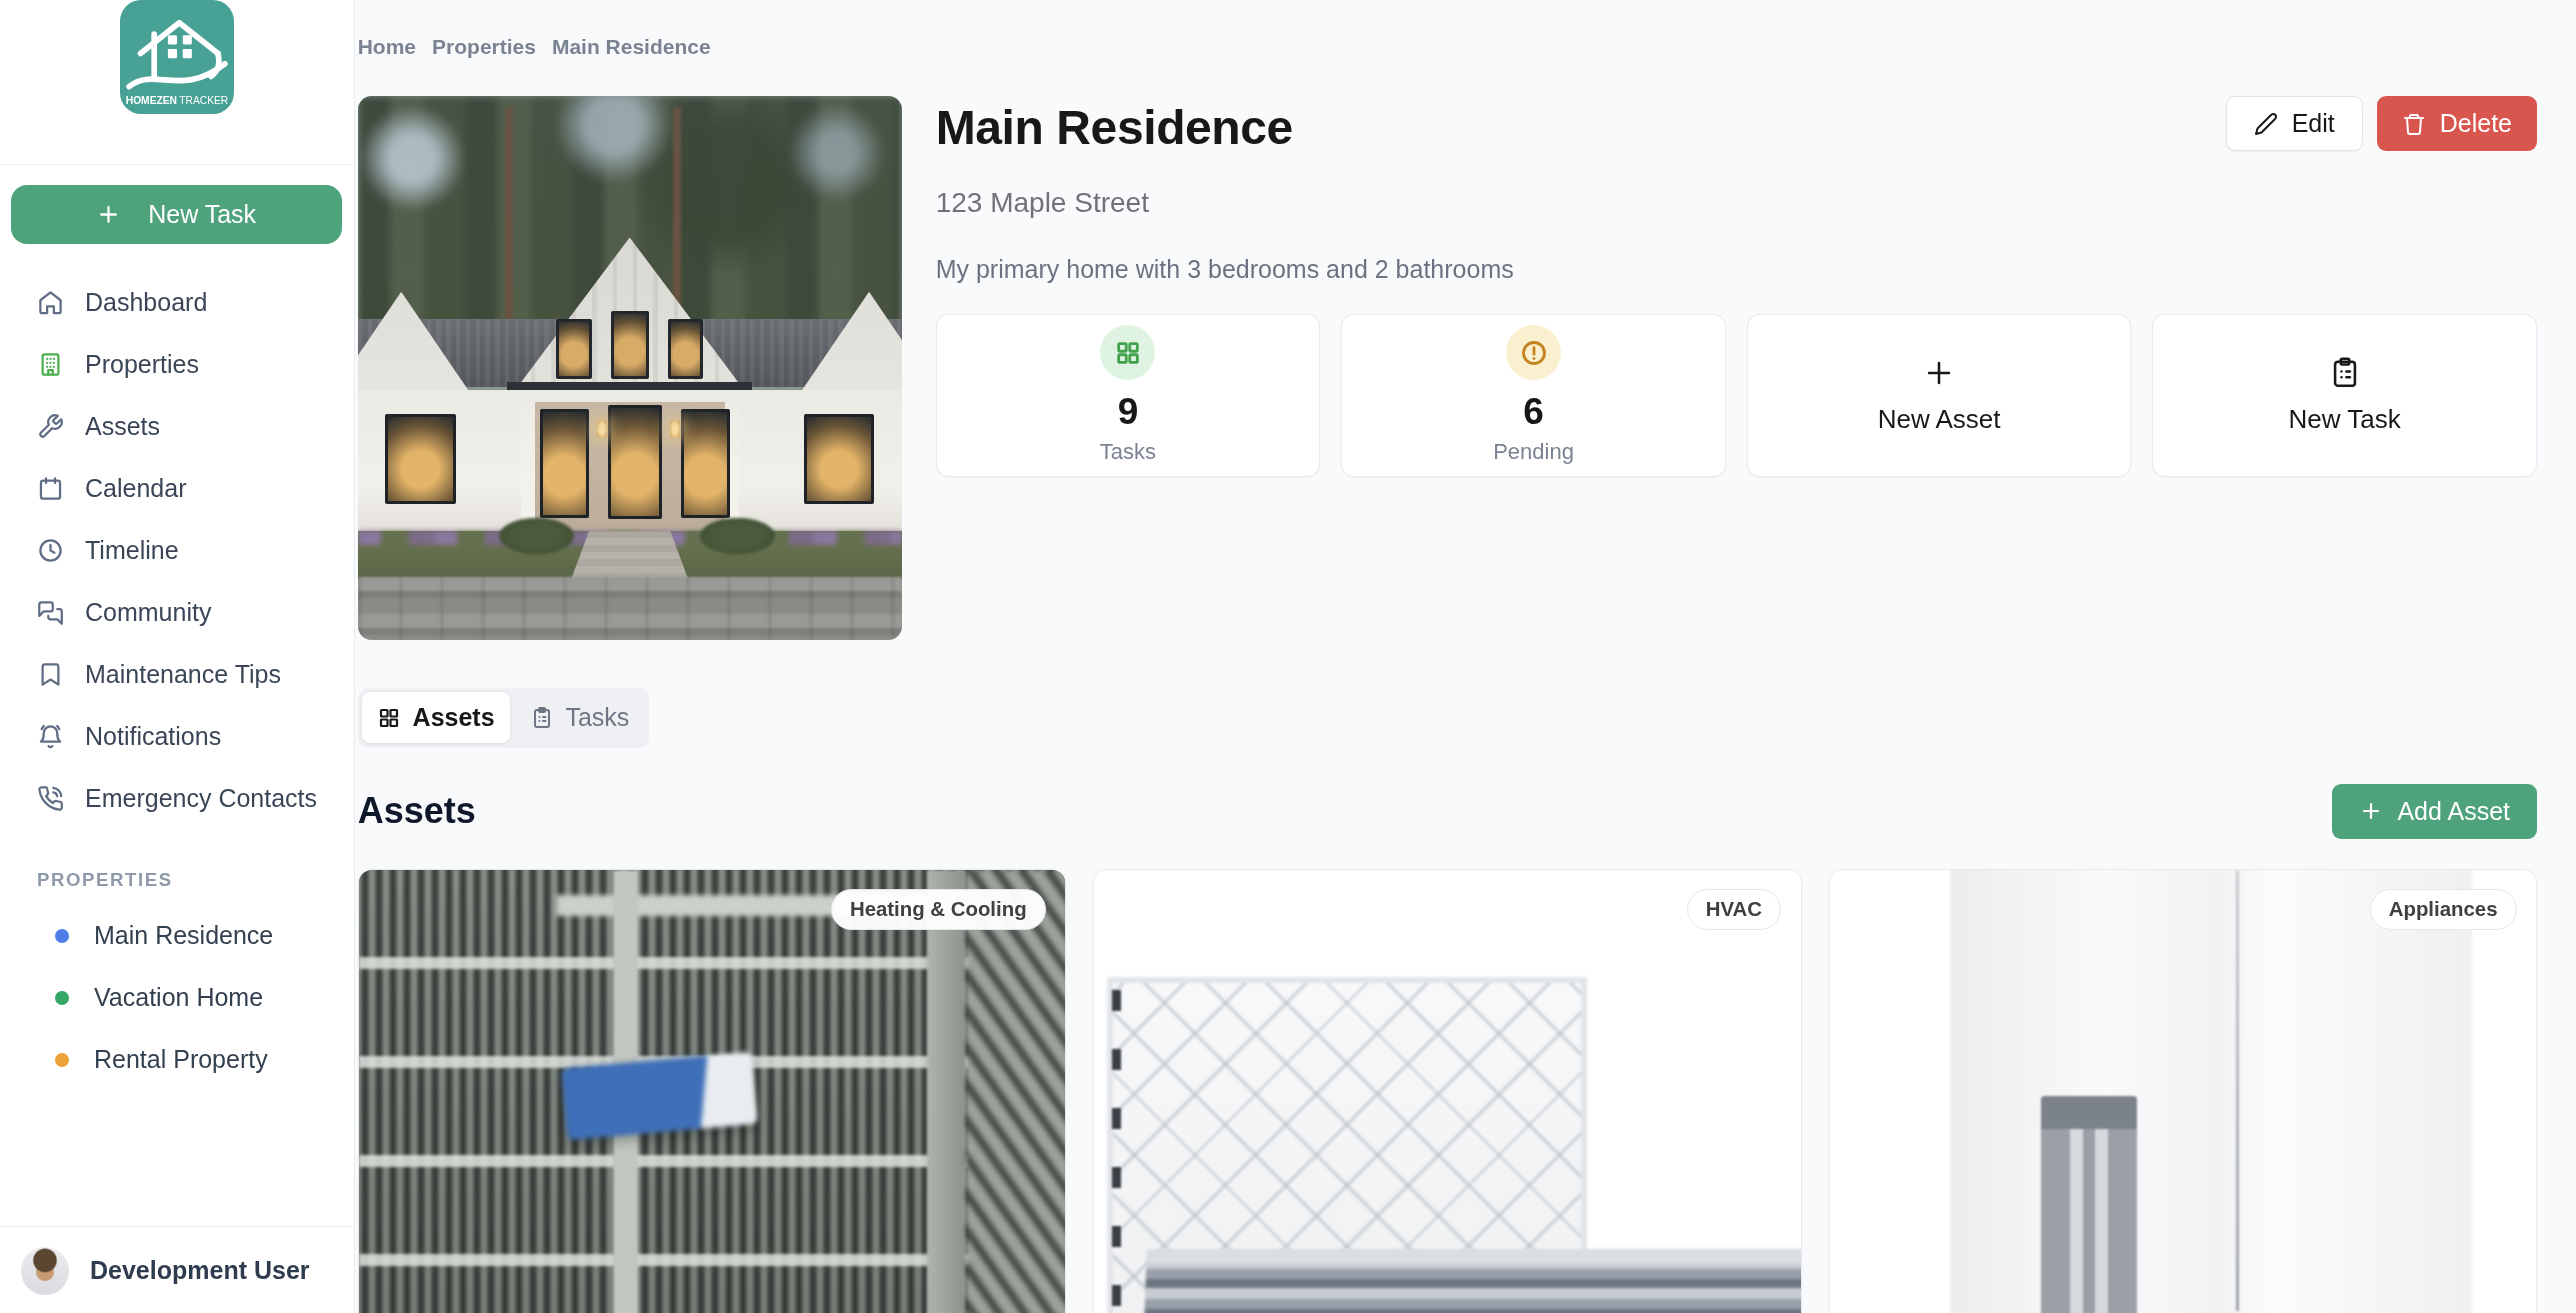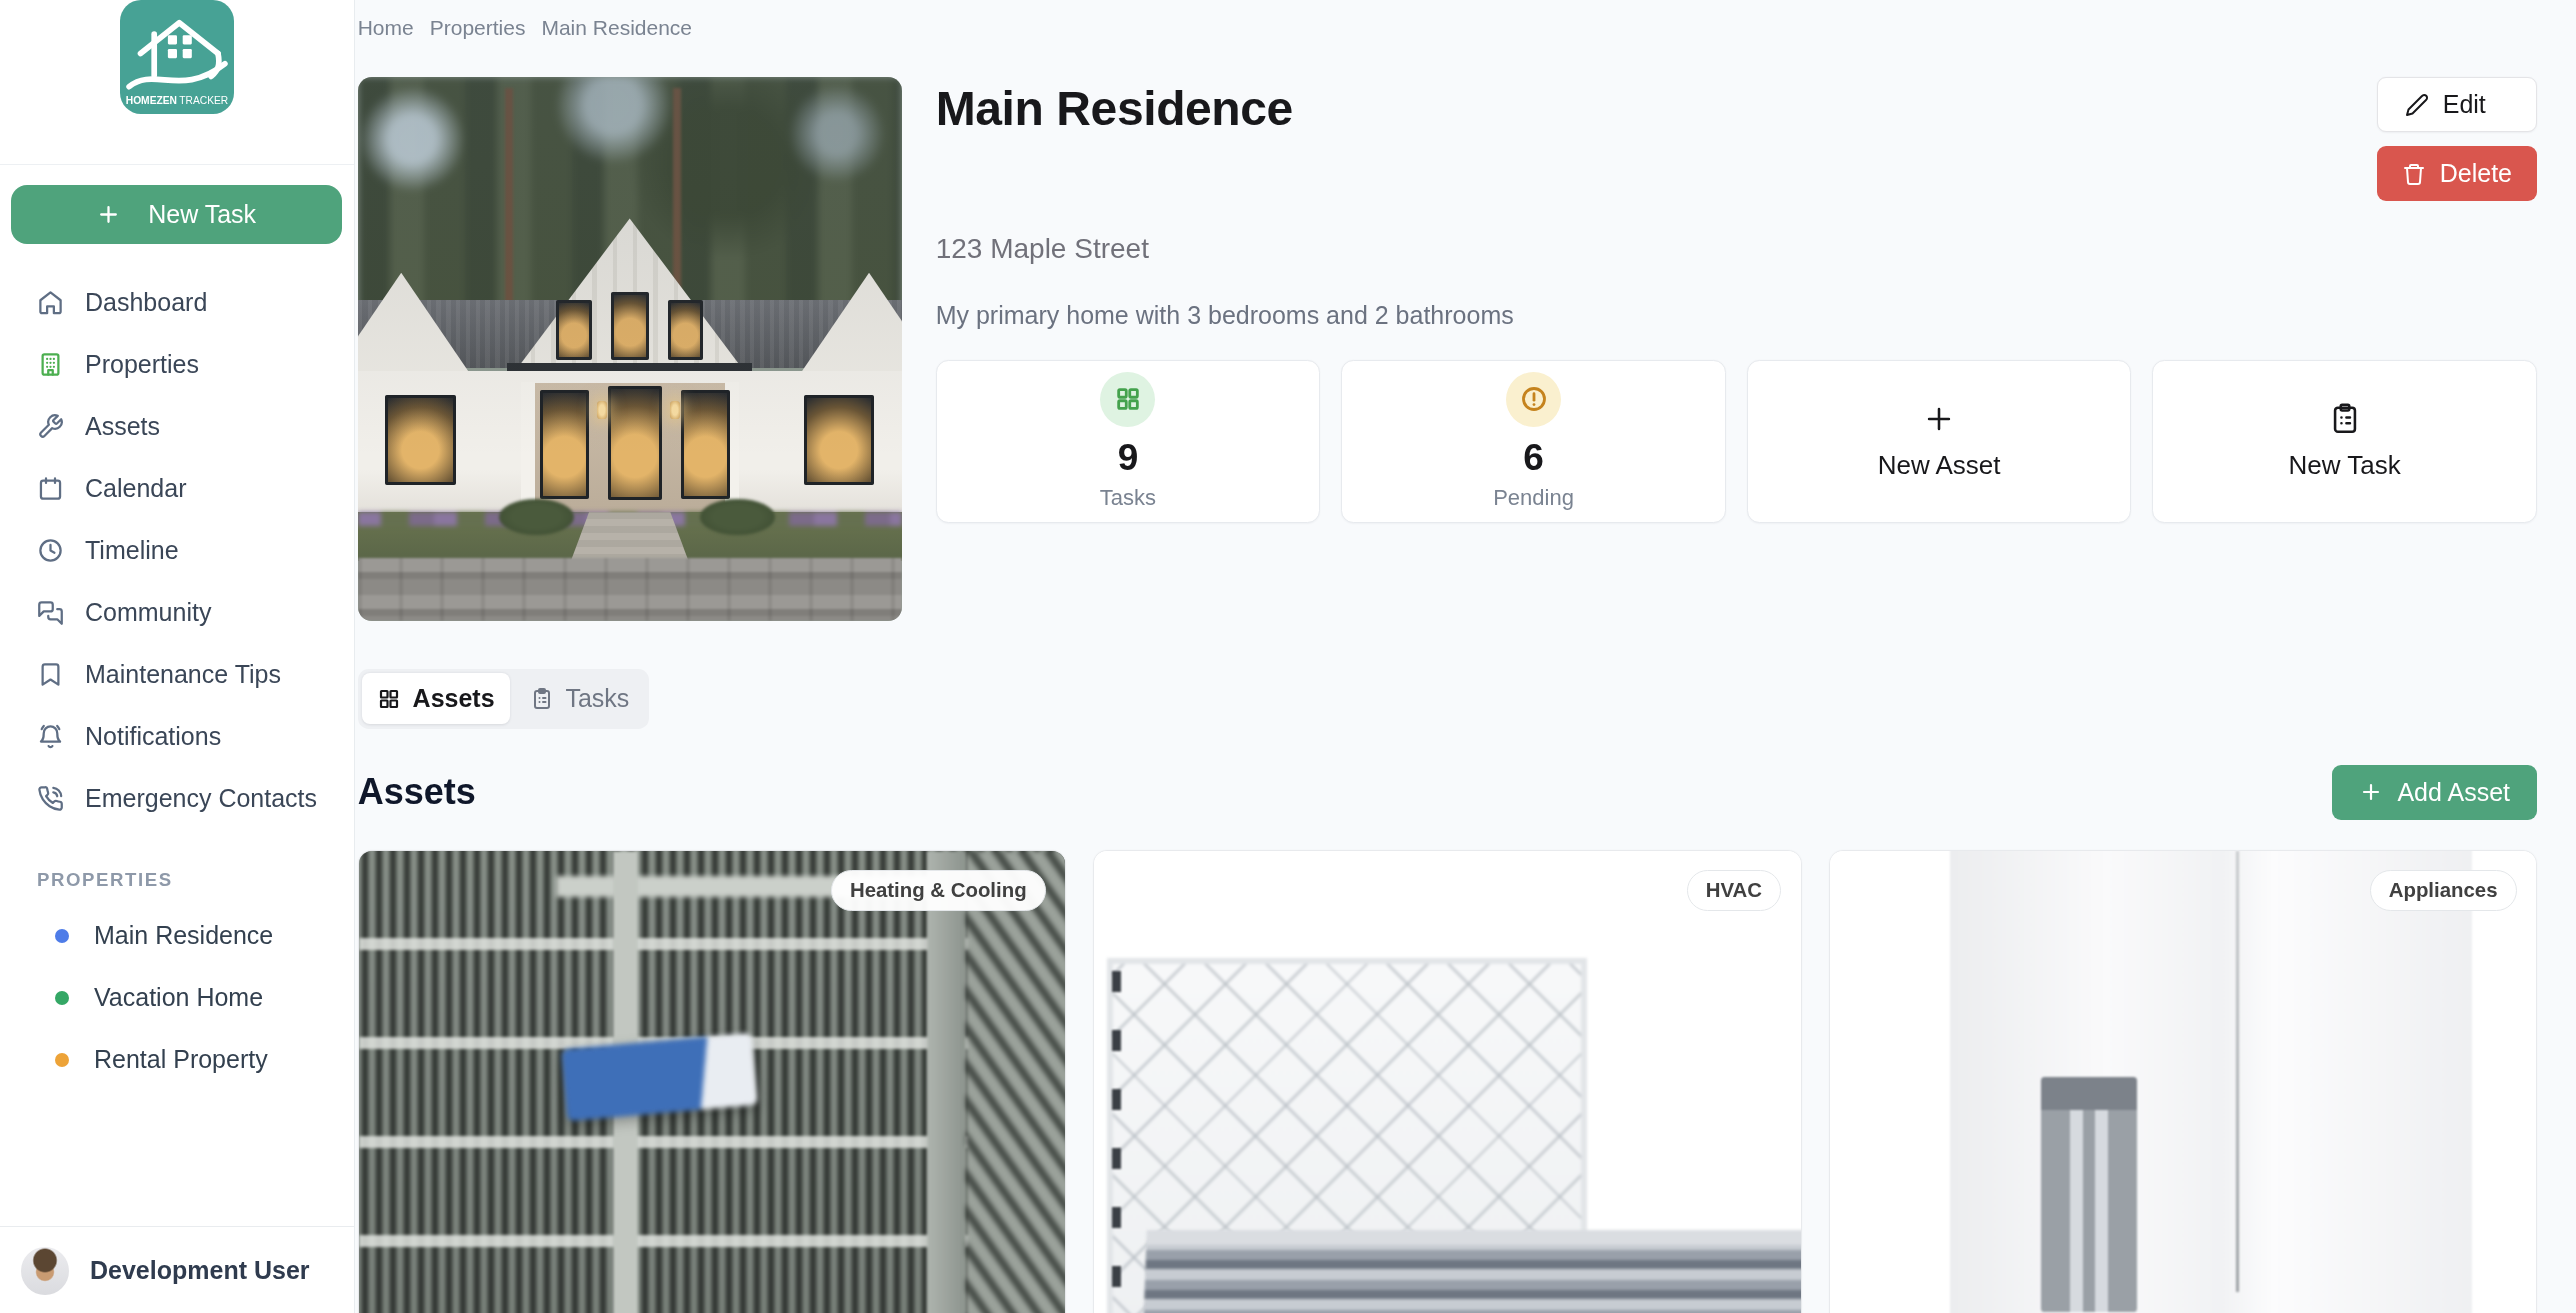--- a/index.html
+++ b/index.html
@@ -59,21 +59,21 @@
     width:48px; height:48px; border-radius:50%; flex:none;
     background:
       radial-gradient(circle at 50% 28%, #5B4632 0 26%, transparent 30%),
       radial-gradient(circle at 50% 52%, #C99B72 0 24%, transparent 28%),
       linear-gradient(180deg,#ECECEF,#DADBDF);
   }
   .user-name { font-size:25px; font-weight:700; color:#2F3B4E; }
 
   
   .main { margin-left:355px; padding:0 39px 0 2.7px; }
-  .breadcrumb { padding-top:16px; display:flex; gap:16px; font-size:21px; color:#7A8391; }
+  .breadcrumb { padding-top:35px; display:flex; gap:16px; font-size:21px; color:#7A8391;font-weight:bold; }
   .crumb { cursor:pointer; }
   .crumb.current { cursor:default; }
 
   .header-row { display:flex; margin-top:37px; }
   .photo {
     width:544px; height:544px; border-radius:14px; overflow:hidden;
     position:relative; flex:none; background:#8E9A90;
   }
   .ph { position:absolute; }
   .ph-trees { left:0; right:0; top:0; height:52%; filter:blur(3.6px);
@@ -121,21 +121,21 @@
       #B7B2A9; }
   .ph-steps { left:0; right:0; bottom:0; height:11.5%; filter:blur(0.9px);
     background:
       repeating-linear-gradient(90deg, rgba(0,0,0,.08) 0 3.6px, transparent 3.6px 41px),
       repeating-linear-gradient(180deg, #9B9995 0 14px, #807E7A 14px 21px, #8C8A86 21px 37px); }
   .ph-dusk { inset:0; background:linear-gradient(180deg, rgba(59,72,84,.14), rgba(30,36,44,.05) 42%, transparent 70%); }
 
   .header-info { margin-left:34px; flex:1; display:flex; flex-direction:column; }
   .title-row { display:flex; justify-content:space-between; align-items:flex-start; }
   .page-title { font-size:48px; font-weight:800; letter-spacing:-0.4px; color:#18181B; margin-top:3.6px; }
-  .hdr-buttons { display:flex; gap:14px;flex-direction:column; }
+  .hdr-buttons { display:flex; gap:14px; }
   .btn { height:55px; border-radius:9px; font-size:25px; font-family:inherit;
     display:flex; align-items:center; gap:14px; cursor:pointer; }
   .btn-edit { padding:0 27px; background:#fff; border:0.9px solid #E4E4E7; color:#18181B;
     box-shadow:0 0.9px 1.8px rgba(16,24,40,.05); }
   .btn-delete { padding:0 25px; background:#D9564E; border:none; color:#fff; }
   .btn-add { padding:0 27px; background:#4FA37C; border:none; color:#fff; }
   .address { margin-top:32px; font-size:28px; color:#71717A; }
   .description { margin-top:36px; font-size:25px; color:#6B7280; }
 
   .stats-row { display:flex; gap:21px; margin-top:30px; }

